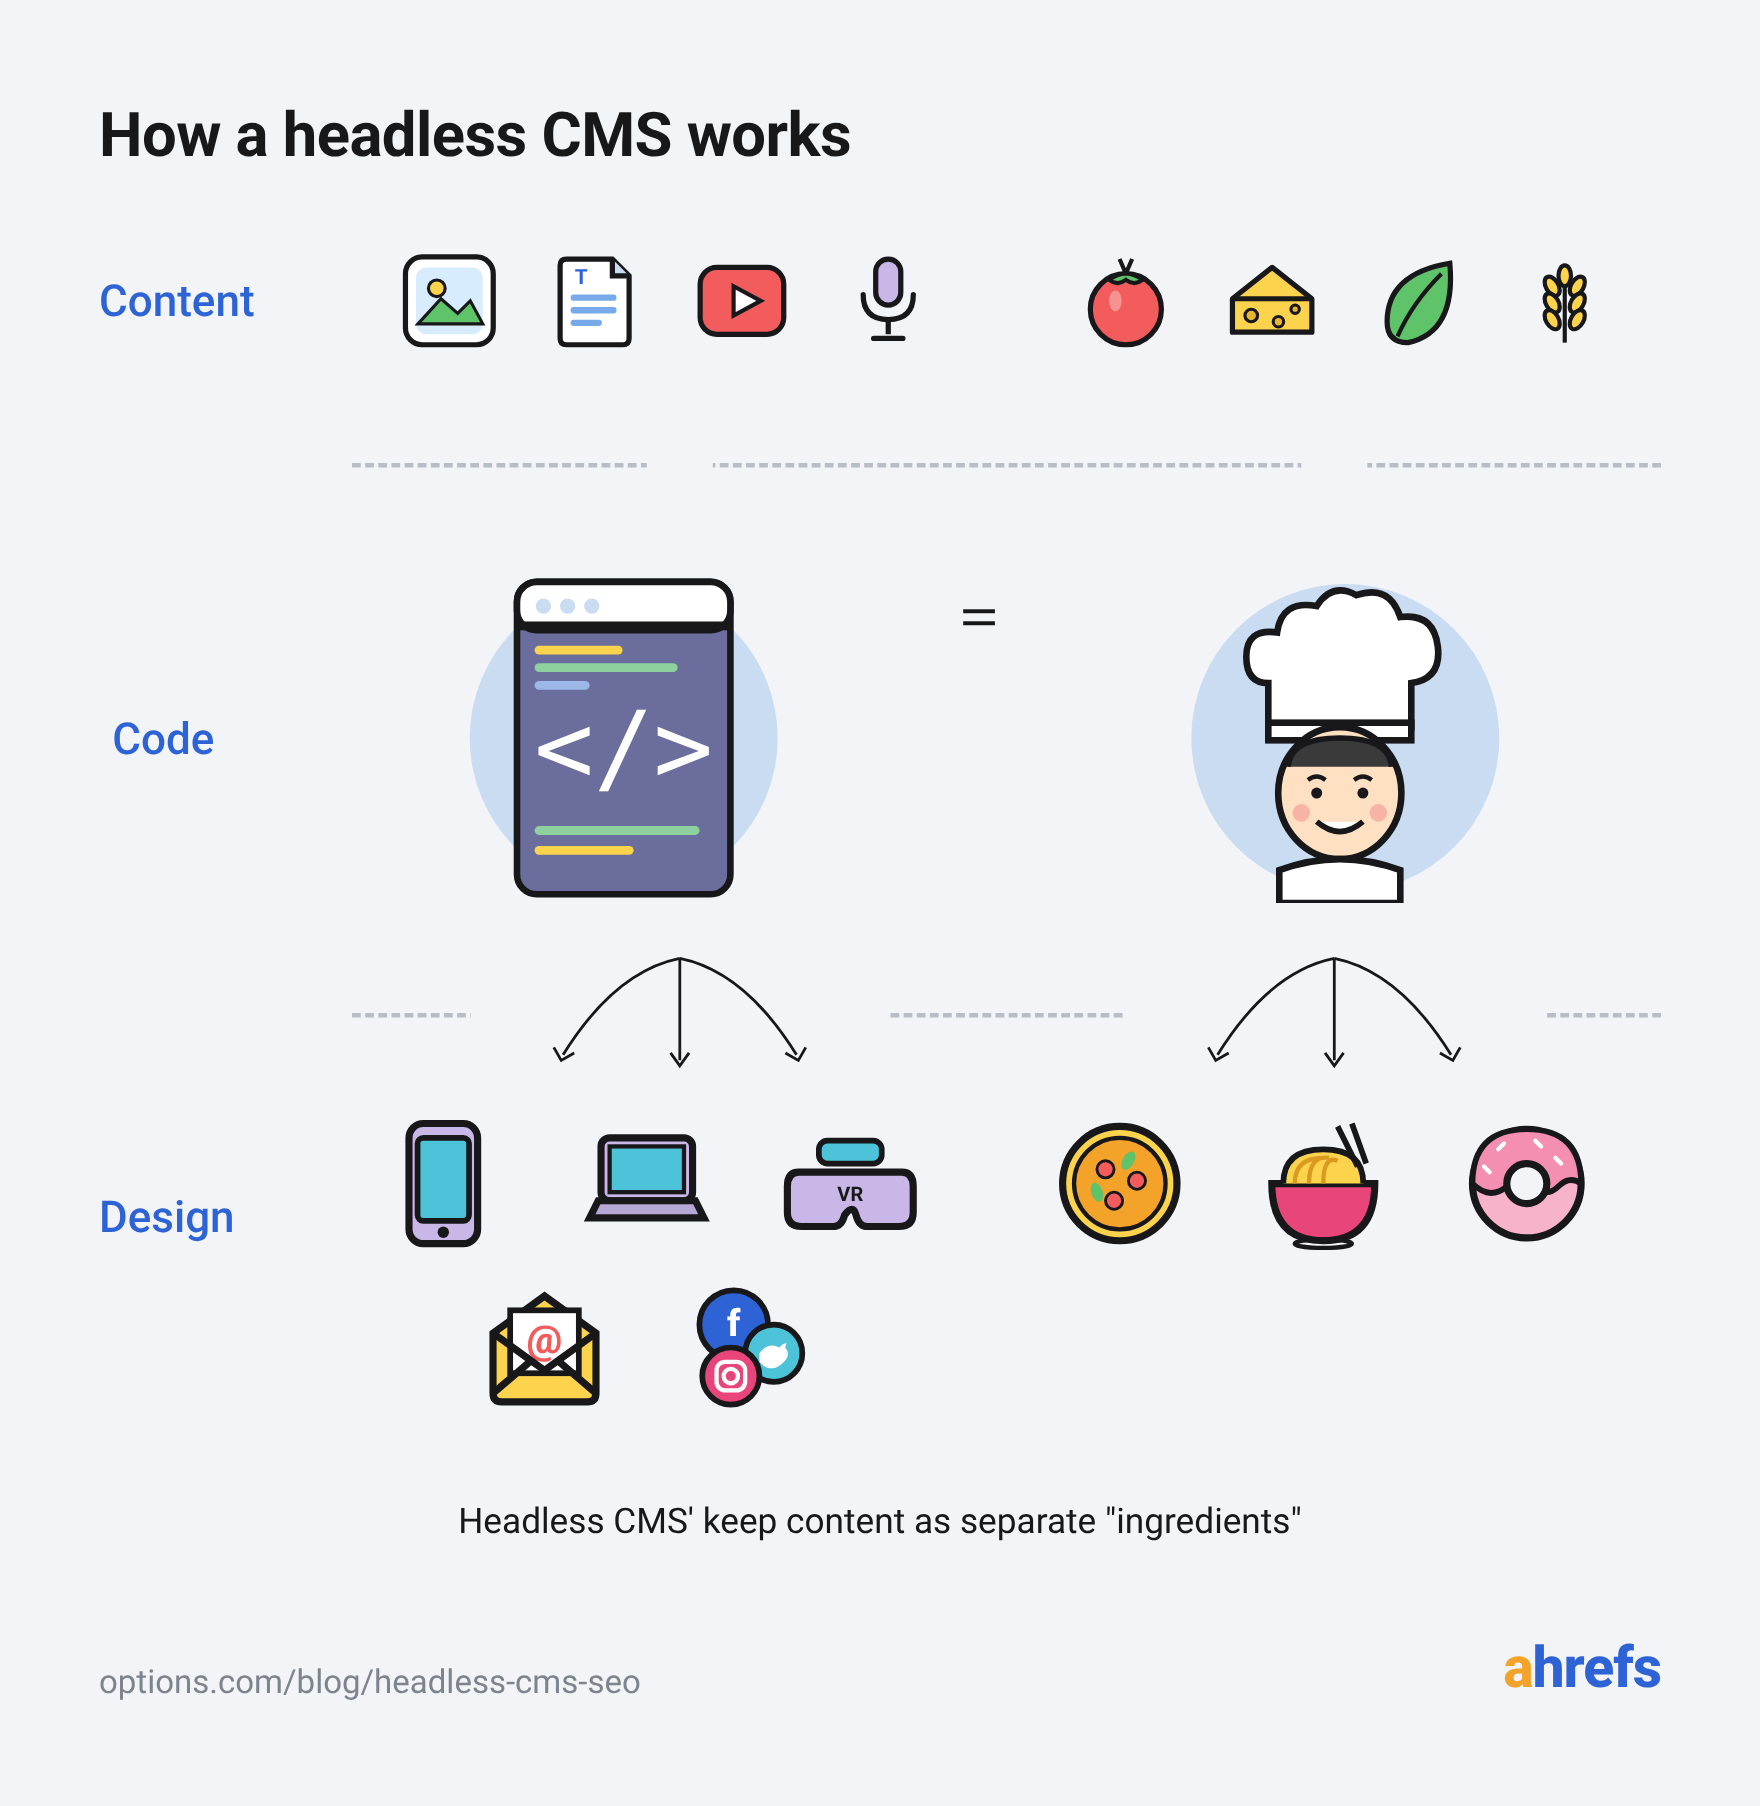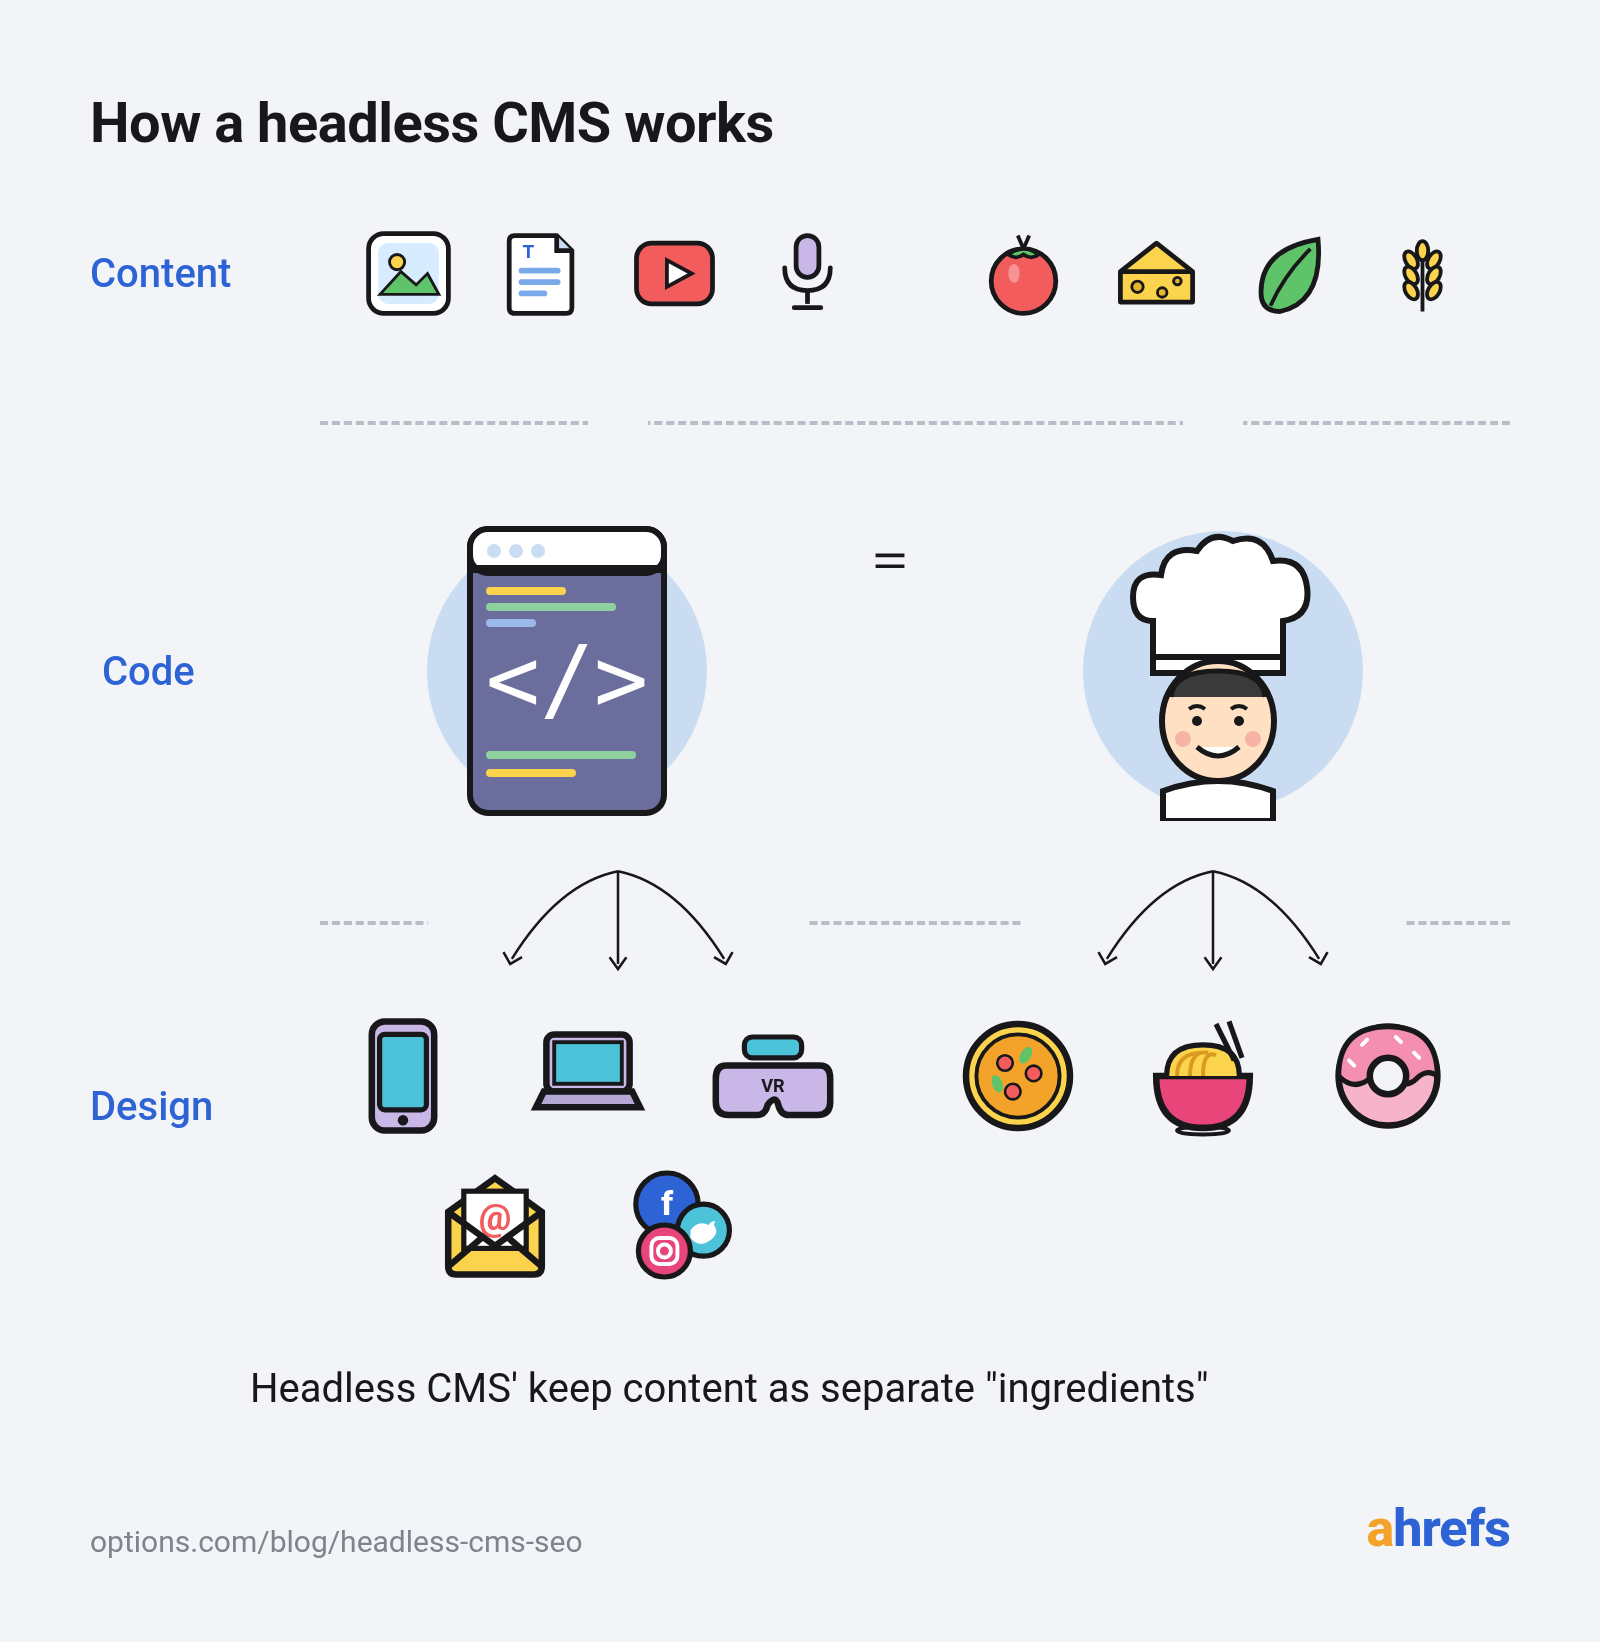--- a/index.html
+++ b/index.html
@@ -83,21 +83,22 @@
   .outputs, .foods {
     flex: 1;
     display: flex;
     flex-wrap: wrap;
     justify-content: center;
     gap: 19px 55px;
     align-content: flex-start;
   }
   .outputs svg, .foods svg { width: 130px; height: 130px; }
   .caption {
-    font-size: 40px;
+    text-align: center;
+    font-size: 32px;
     color: var(--ink);
     margin: 70px auto 0;
     max-width: 1100px;
     line-height: 1.45;
   }
   .footer {
     display: flex;
     justify-content: space-between;
     align-items: flex-end;
     margin-top: 80px;

